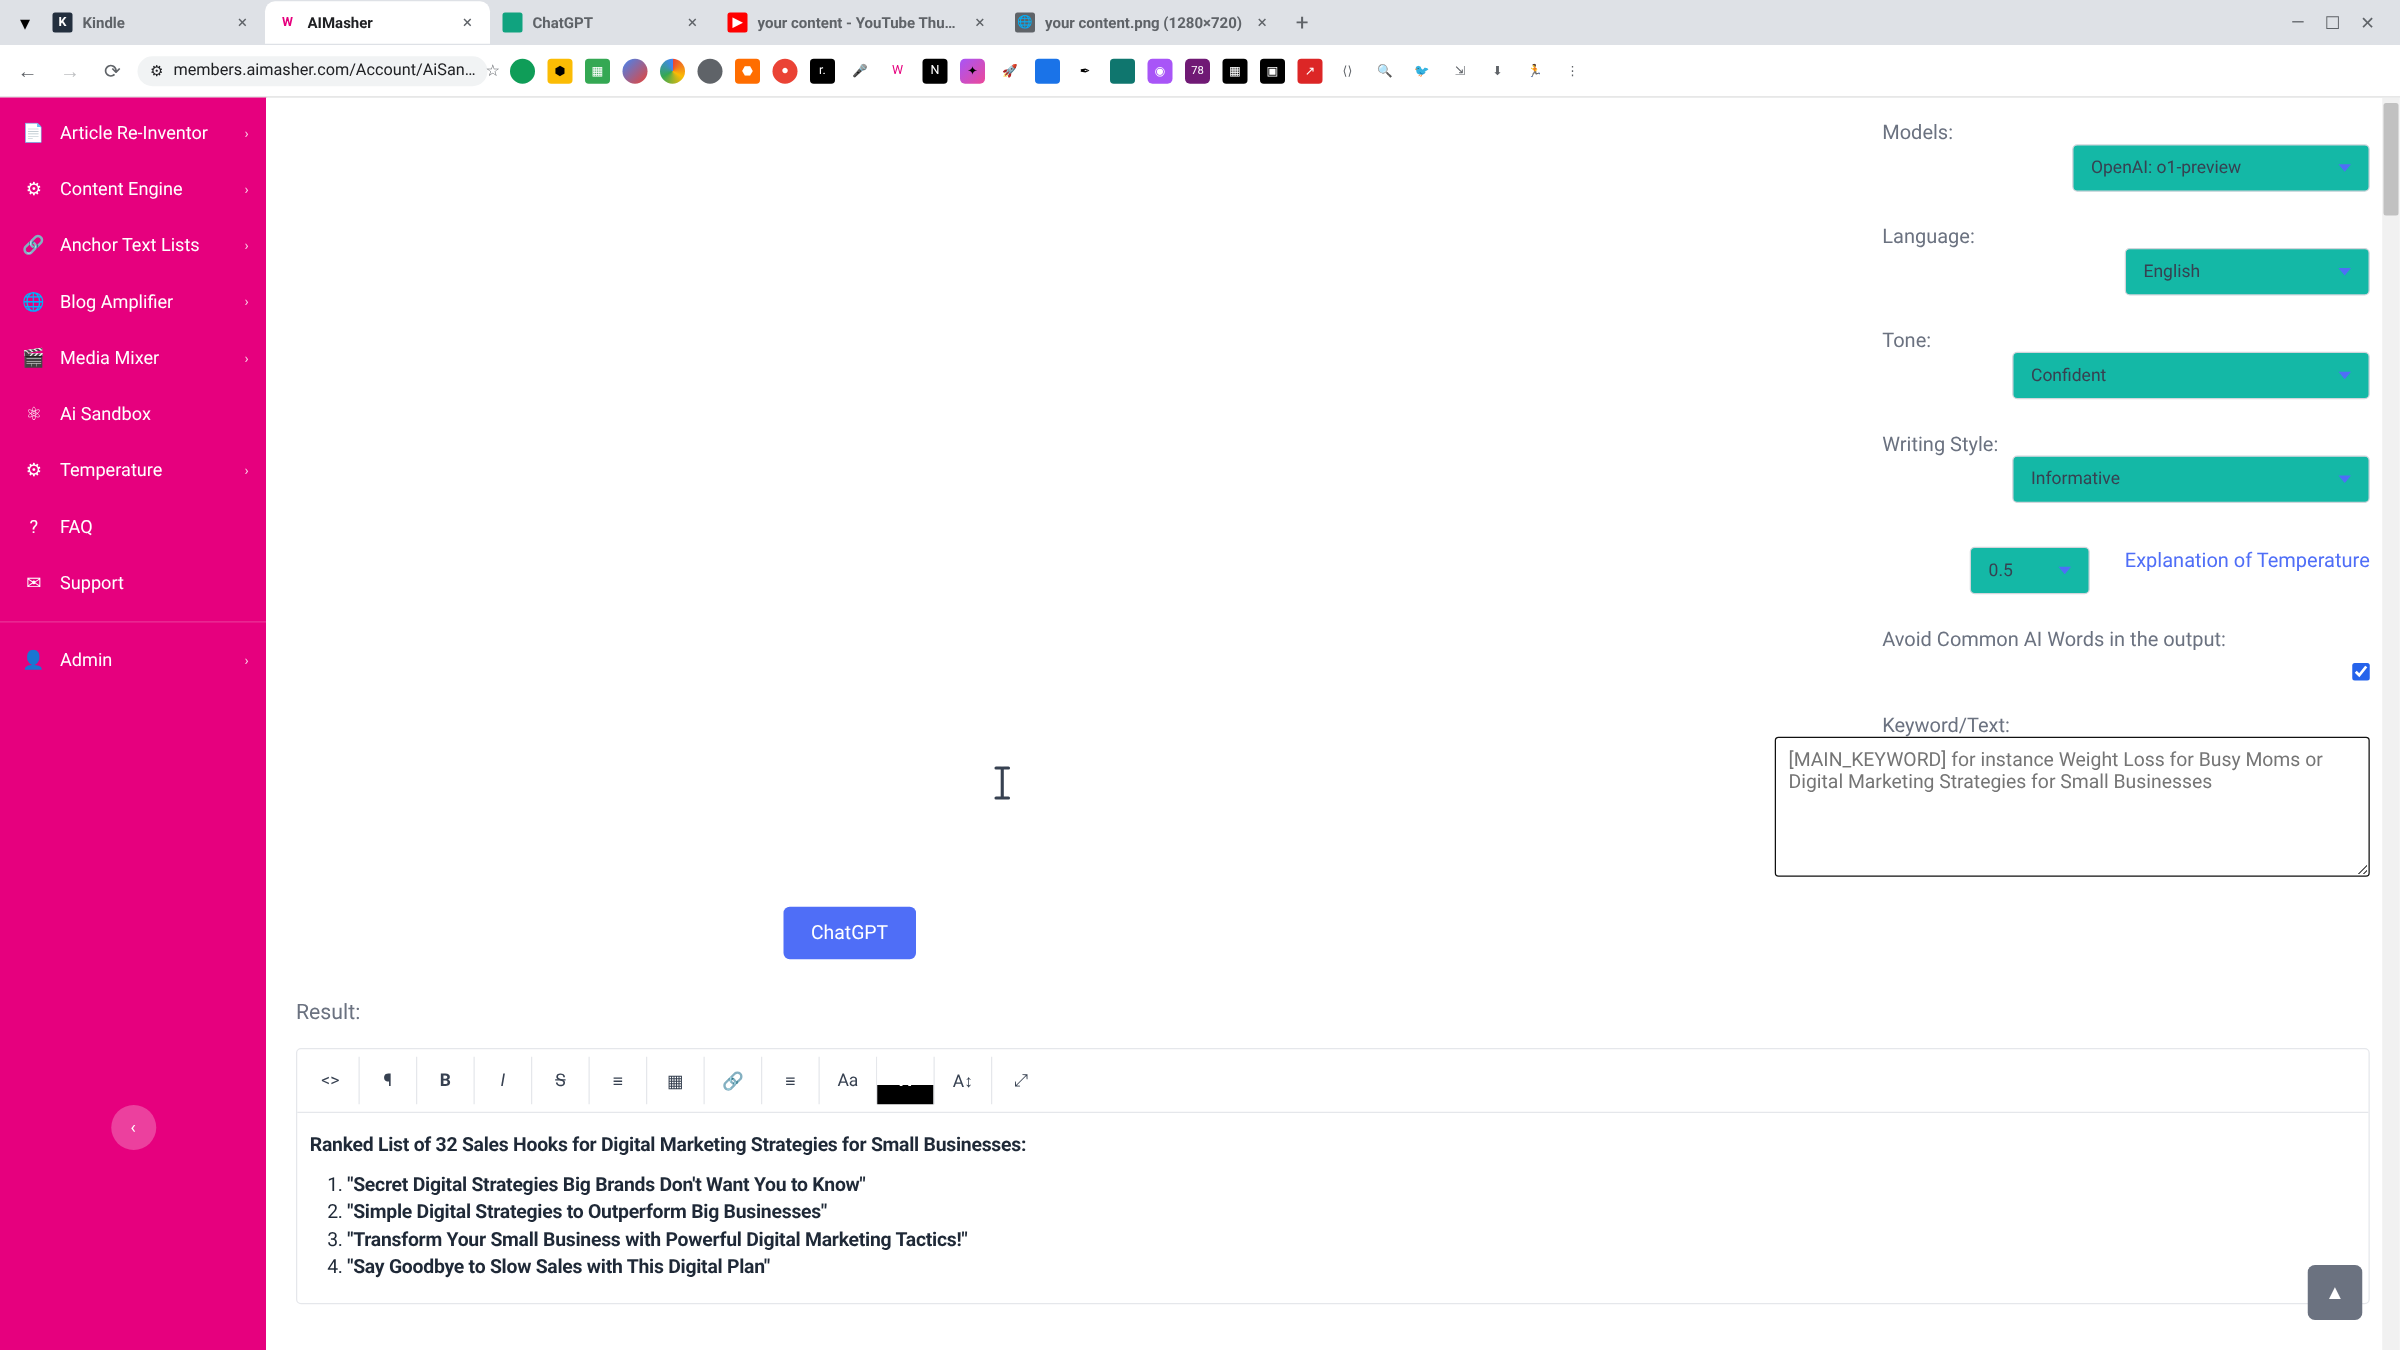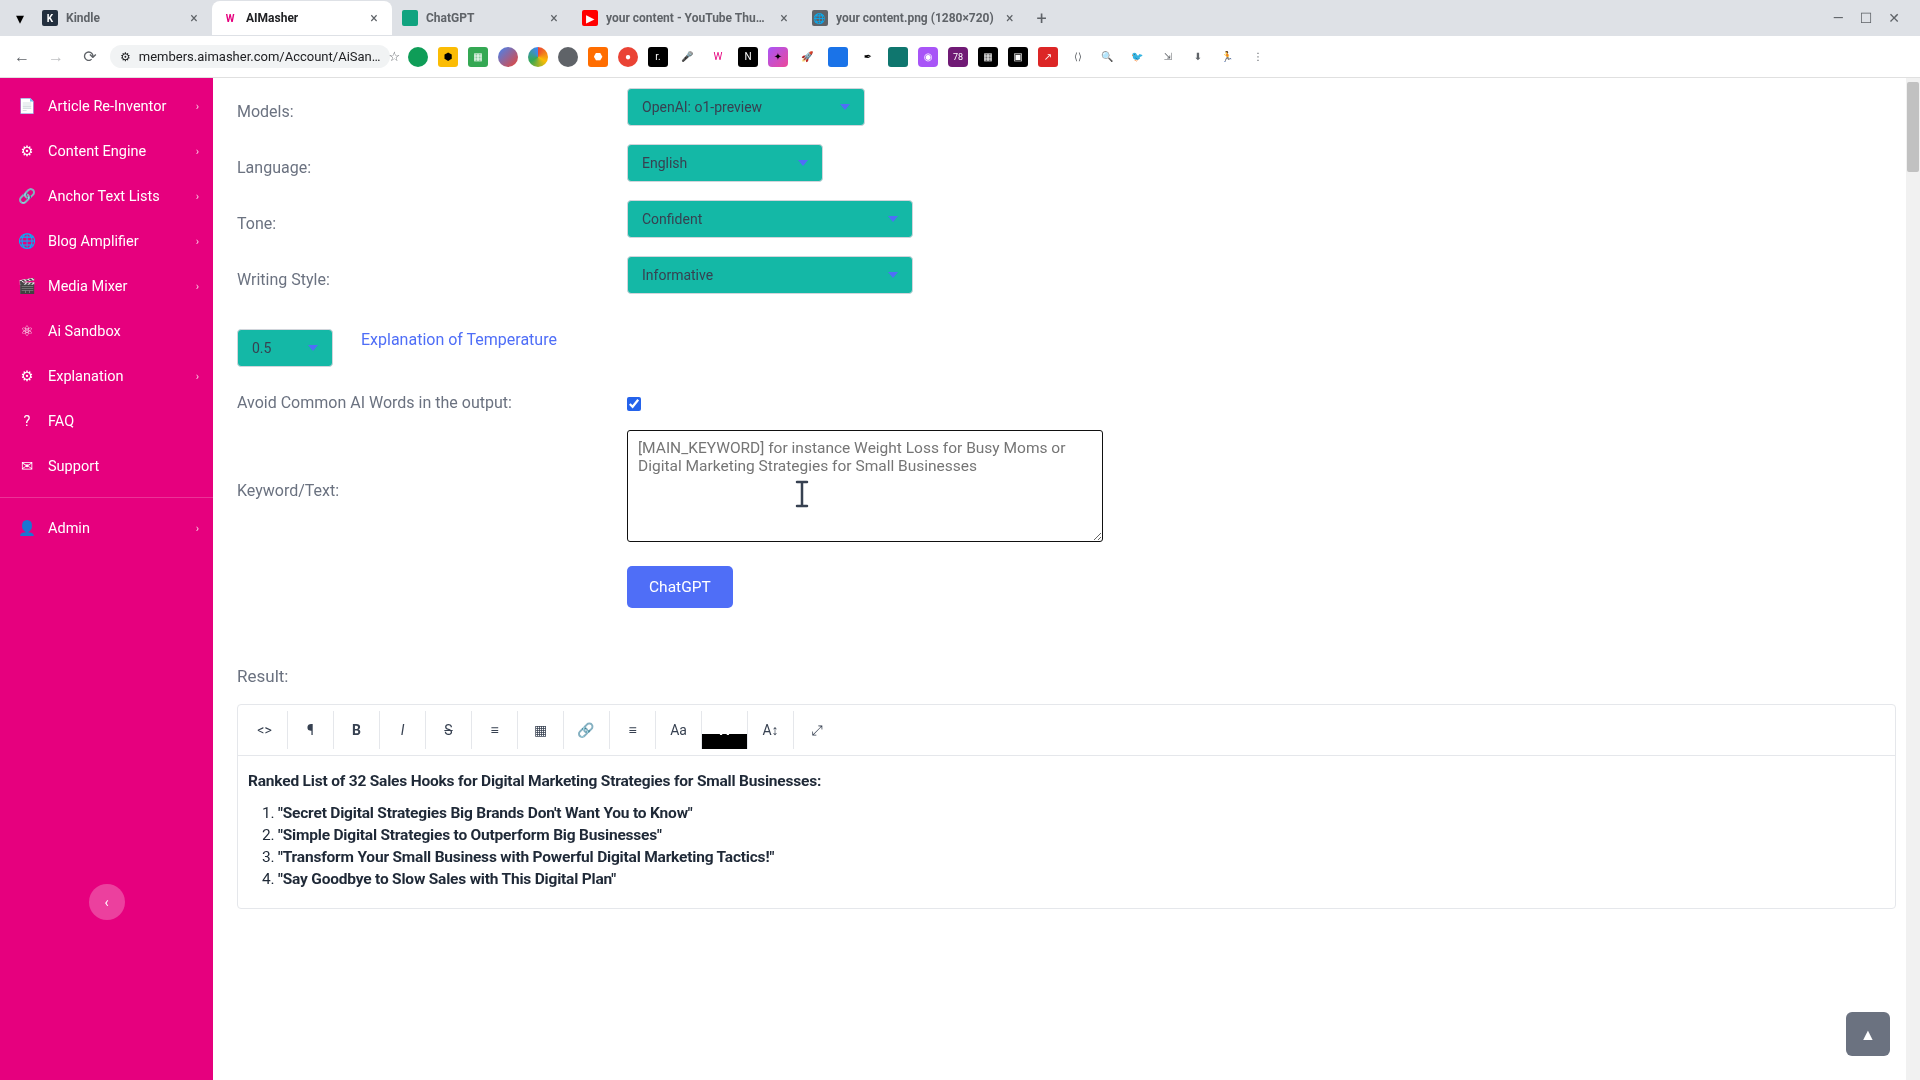--- a/index.html
+++ b/index.html
@@ -32,35 +32,35 @@
 .side-icon { width: 18px; margin-right: 12px; display: flex; align-items: center; justify-content: center; }
 .side-chevron { position: absolute; right: 14px; font-size: 11px; opacity: 0.8; }
 .side-divider { height: 1px; background: rgba(255,255,255,0.2); margin: 8px 0; }
 .collapse-btn { position: absolute; left: 50%; transform: translateX(-50%); bottom: 160px; width: 36px; height: 36px; border-radius: 50%; background: rgba(255,255,255,0.25); display: flex; align-items: center; justify-content: center; cursor: pointer; font-size: 14px; }
 
 
 .main { flex: 1; background: #fff; overflow-y: auto; position: relative; padding: 0 24px 40px 24px; }
 .scrollbar-track { position: absolute; right: 0; top: 0; width: 14px; height: 100%; background: #f1f1f1; }
 .scrollbar-thumb { position: absolute; right: 1px; top: 4px; width: 12px; height: 90px; background: #c1c1c1; border-radius: 2px; }
 
-.form-row { display: flex; align-items: center; margin-bottom: 18px; }
+.form-row { display: flex; align-items: flex-end; margin-bottom: 18px; flex-direction: column; }
 .form-row.first { padding-top: 10px; }
 .form-label { width: 390px; font-size: 16px; color: #6b7280; padding-top: 8px; }
 .select-box { border: 1px solid #d1d5db; border-radius: 4px; padding: 10px 40px 10px 14px; font-size: 14px; color: #374151; background: #14b8a6; position: relative; cursor: pointer; }
 .select-box::after { content: ''; position: absolute; right: 14px; top: 50%; transform: translateY(-50%); width: 0; height: 0; border-left: 5px solid transparent; border-right: 5px solid transparent; border-top: 6px solid #4f6ef7; }
 .w-models { width: 238px; }
 .w-lang { width: 196px; }
 .w-tone { width: 286px; }
 .w-temp { width: 96px; margin-top: 17px; }
 .temp-link { color: #4f6ef7; font-size: 16px; margin-left: 28px; cursor: pointer; }
 .checkbox { width: 14px; height: 14px; accent-color: #2563eb; margin-top: 10px; cursor: pointer; }
 .textarea { width: 476px; height: 112px; border: 1.5px solid #111; border-radius: 3px; padding: 8px 10px; font-size: 15.5px; color: #9ca3af; font-family: inherit; resize: both; }
 .execute-btn { background: #4f6ef7; color: #fff; border: none; border-radius: 5px; padding: 12px 22px; font-size: 15.5px; cursor: pointer; margin-left: 390px; margin-top: 6px; }
 
-.result-label { font-size: 17px; color: #6b7280; margin-top: 58px; margin-bottom: 18px; }
+.result-label { font-size: 17px; color: #6b7280; margin-top: 33px; margin-bottom: 18px; }
 .editor-box { border: 1px solid #e5e7eb; border-radius: 4px; }
 .editor-toolbar { display: flex; align-items: center; border-bottom: 1px solid #e5e7eb; padding: 6px 4px; }
 .tool-btn { width: 46px; height: 38px; display: flex; align-items: center; justify-content: center; border-right: 1px solid #e5e7eb; cursor: pointer; font-size: 14px; color: #374151; }
 .tool-btn:last-child { border-right: none; }
 .editor-content { padding: 16px 10px; font-size: 15.5px; color: #1f2937; }
 .editor-content .title { font-weight: 700; letter-spacing: -0.2px; margin-bottom: 14px; }
 .editor-content ol { padding-left: 30px; }
 .editor-content li { margin-bottom: 4px; font-weight: 700; letter-spacing: -0.2px; }
 .editor-content li::marker { font-weight: 400; }
 
@@ -178,21 +178,21 @@
           <span class="side-icon">🎬</span>
           <span>Media Mixer</span>
           <span class="side-chevron">›</span>
         </div>
         <div class="side-item">
           <span class="side-icon">⚛</span>
           <span>Ai Sandbox</span>
         </div>
         <div class="side-item">
           <span class="side-icon">⚙</span>
-          <span>Explanation</span>
+          <span>Temperature</span>
           <span class="side-chevron">›</span>
         </div>
         <div class="side-item">
           <span class="side-icon">?</span>
           <span>FAQ</span>
         </div>
         <div class="side-item">
           <span class="side-icon">✉</span>
           <span>Support</span>
         </div>

